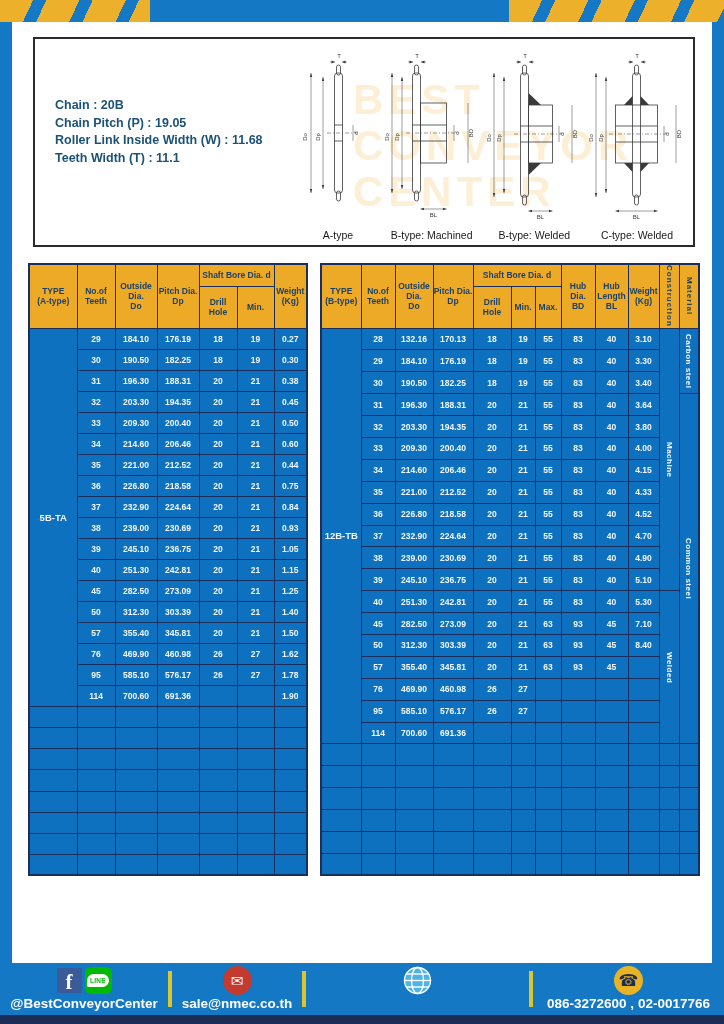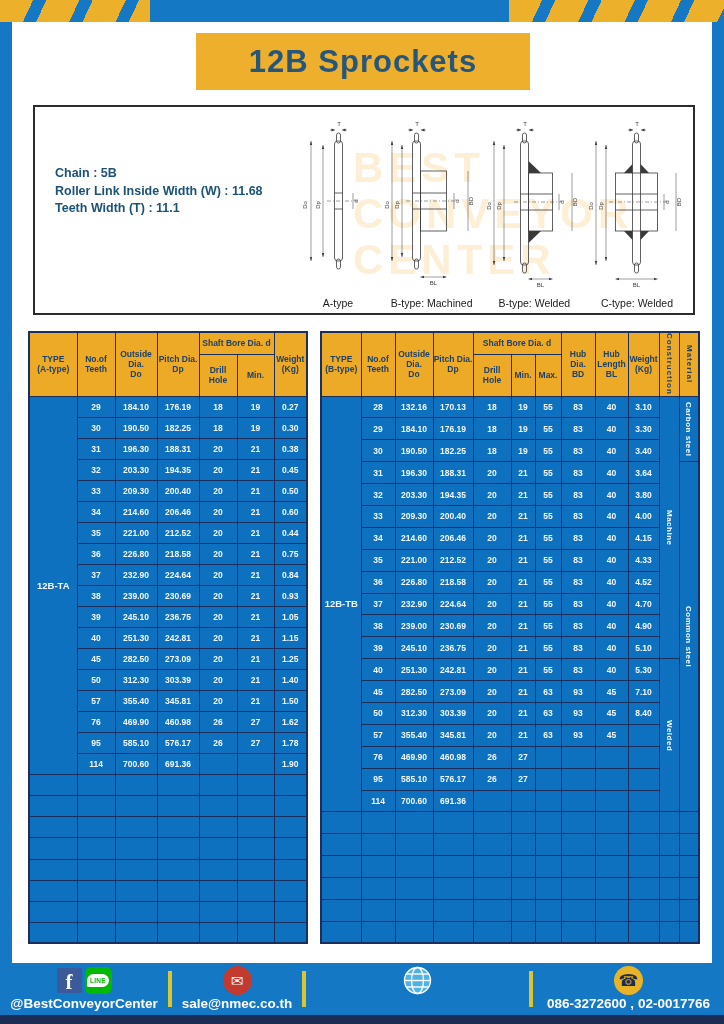--- a/index.html
+++ b/index.html
@@ -72,33 +72,31 @@
 
 <div class="page">
 
   <div class="top-band">
     <div class="stripes left"></div>
     <div class="stripes right"></div>
   </div>
 
   <div class="content">
 
-    <div class="banner">
-      <h1>12B Sprockets</h1>
-    </div>
 
     <div class="spec-box">
       <div class="watermark">
         <div>BEST</div>
         <div>CONVEYOR</div>
         <div>CENTER</div>
       </div>
 
       <div class="spec-lines">
-        <div>Chain  :  5B</div>
+        <div>Chain  :  20B</div>
+        <div>Chain Pitch (P)  :  19.05</div>
         <div>Roller Link Inside Width (W) : 11.68</div>
         <div>Teeth Width (T)  :  11.1</div>
       </div>
 
       <div class="diagrams">
 
         <div class="figure">
           <svg class="dwg" width="78" height="168" viewBox="0 0 78 168">
             <text x="40" y="7" text-anchor="middle">T</text>
             <line class="dim" x1="31" y1="11" x2="36" y2="11"></line>
@@ -263,21 +261,21 @@
             <th rowspan="2" class="pre">Weight
 (Kg)</th>
           </tr>
           <tr class="h2">
             <th>Drill Hole</th>
             <th>Min.</th>
           </tr>
         </thead>
         <tbody>
             <tr>
-              <td class="type-cell" rowspan="18">12B-TA</td>
+              <td class="type-cell" rowspan="18">5B-TA</td>
               <td>29</td>
               <td>184.10</td>
               <td>176.19</td>
               <td>18</td>
               <td>19</td>
               <td>0.27</td>
             </tr>
             <tr>
               <td>30</td>
               <td>190.50</td>

